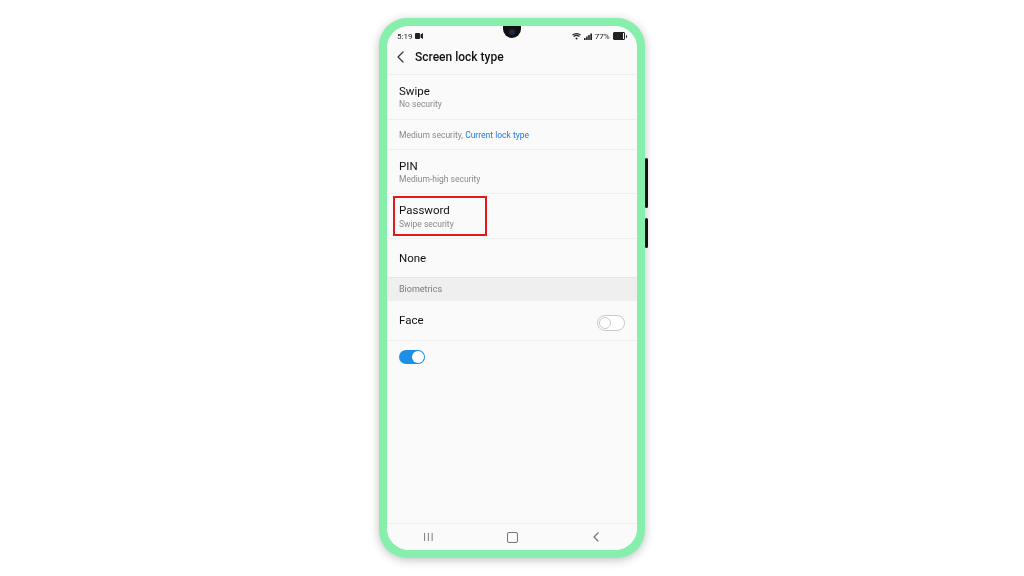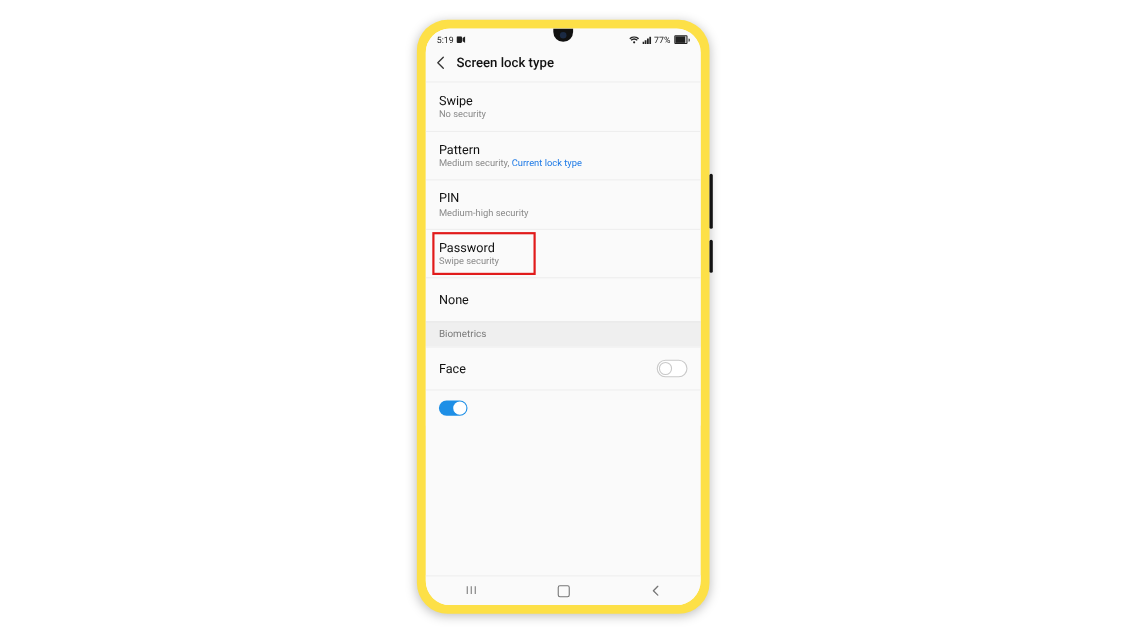--- a/index.html
+++ b/index.html
@@ -16,21 +16,21 @@
     width: 1024px;
     height: 576px;
     display: flex;
     align-items: center;
     justify-content: center;
   }
   .phone {
     position: relative;
     width: 250px;
     height: 524px;
-    background: #fde047;
+    background: #86efac;
     border-radius: 28px;
     padding: 8px;
     box-shadow: 0 2px 10px rgba(0,0,0,.25);
   }
   .side-btn {
     position: absolute;
     right: -3px;
     width: 3px;
     background: #121212;
     border-radius: 2px;
@@ -93,21 +93,21 @@
     font-weight: 500;
     text-align: right;
   }
   .list { }
   .row {
     position: relative;
     padding: 9px 12px 9px 12px;
     border-top: 1px solid #eee;
     background: #fafafa;
     display: flex;
-    align-items: center;
+    align-items: flex-end;
     justify-content: space-between;
   }
   .row:first-child { border-top: 1px solid #eee; }
   .row .txt { flex: 1; min-width: 0; }
   .row .label {
     font-size: 11.5px;
     color: #111;
     line-height: 1.25;
   }
   .row .sub {
@@ -244,21 +244,20 @@
 
         <div class="row">
           <div class="txt">
             <div class="label">Swipe</div>
             <div class="sub">No security</div>
           </div>
         </div>
 
         <div class="row">
           <div class="txt">
-            <div class="label">Pattern</div>
             <div class="sub">
               <span>Medium security, </span><span class="accent">Current lock type</span>
             </div>
           </div>
         </div>
 
         <div class="row">
           <div class="txt">
             <div class="label">PIN</div>
             <div class="sub">Medium-high security</div>

